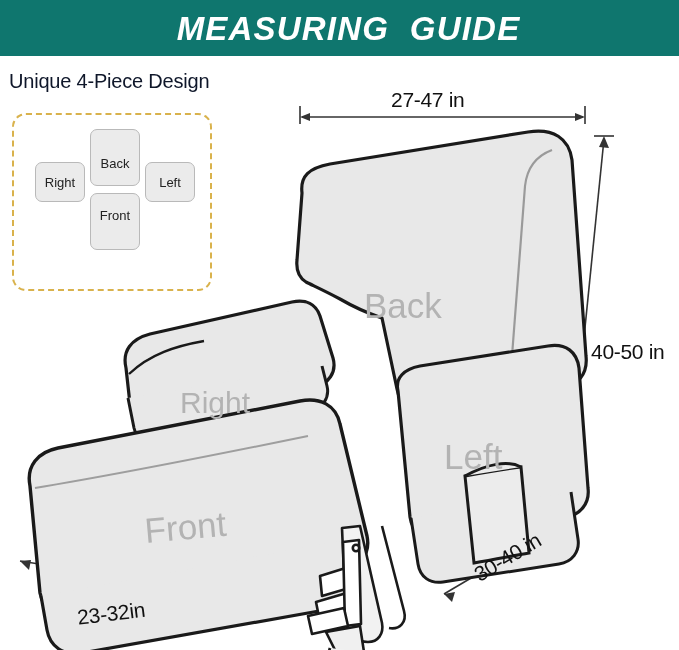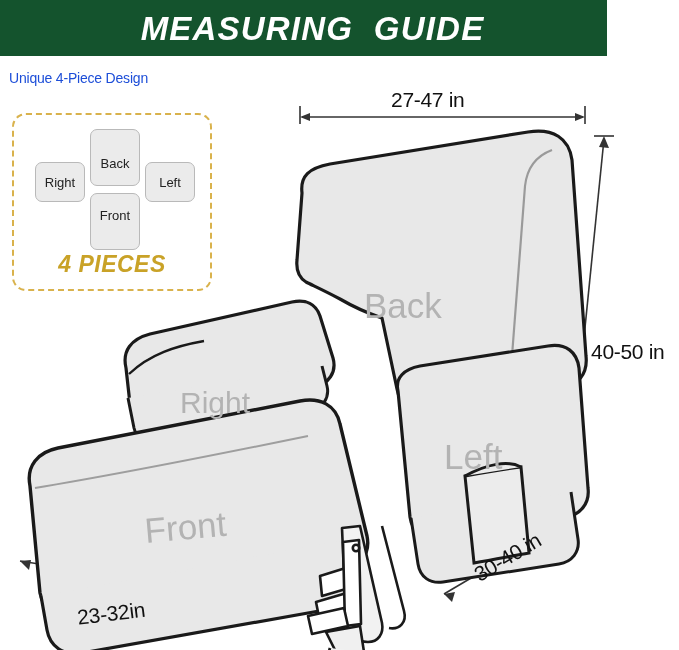--- a/index.html
+++ b/index.html
@@ -11,43 +11,43 @@
     width: 679px; height: 650px;
     position: relative;
     font-family: "Liberation Sans", sans-serif;
     overflow: hidden;
   }
 
   
   #header-banner {
     position: absolute;
     left: 0; top: 0;
-    width: 607px; height: 56px;
-    background: #14532d;
+    width: 679px; height: 56px;
+    background: #0f766e;
     display: flex;
     align-items: center;
     justify-content: center;
   }
   #header-title {
     color: #ffffff;
     font-size: 33px;
     font-weight: bold;
     font-style: italic;
     letter-spacing: 1.2px;
     white-space: pre;
     line-height: 1;
     padding-left: 18px;
   }
 
   
   #subtitle {
     position: absolute;
     left: 9px; top: 70px;
-    font-size: 14px;
-    color: #1d4ed8;
+    font-size: 20px;
+    color: #0f172a;
     letter-spacing: -0.2px;
   }
 
   
   #legend-box {
     position: absolute;
     left: 12px; top: 113px;
     width: 200px; height: 178px;
     border: 2px dashed #d9b24c;
     border-radius: 14px;
@@ -140,21 +140,20 @@
   </div>
   <div class="piece-chip" id="chip-right">
     <span>Right</span>
   </div>
   <div class="piece-chip" id="chip-left">
     <span>Left</span>
   </div>
   <div class="piece-chip" id="chip-front">
     <span>Front</span>
   </div>
-  <div id="pieces-count">4 PIECES</div>
 </div>
 
 <div id="chair-stage">
   <svg id="chair-svg" viewBox="0 0 679 594" xmlns="http://www.w3.org/2000/svg">
 
     <g stroke="#333333" stroke-width="1.6" fill="none">
       <line x1="300" y1="50" x2="300" y2="68"></line>
       <line x1="585" y1="50" x2="585" y2="68"></line>
       <line x1="302" y1="61" x2="583" y2="61"></line>
       <polygon points="300,61 310,57 310,65" fill="#333333" stroke="none"></polygon>

